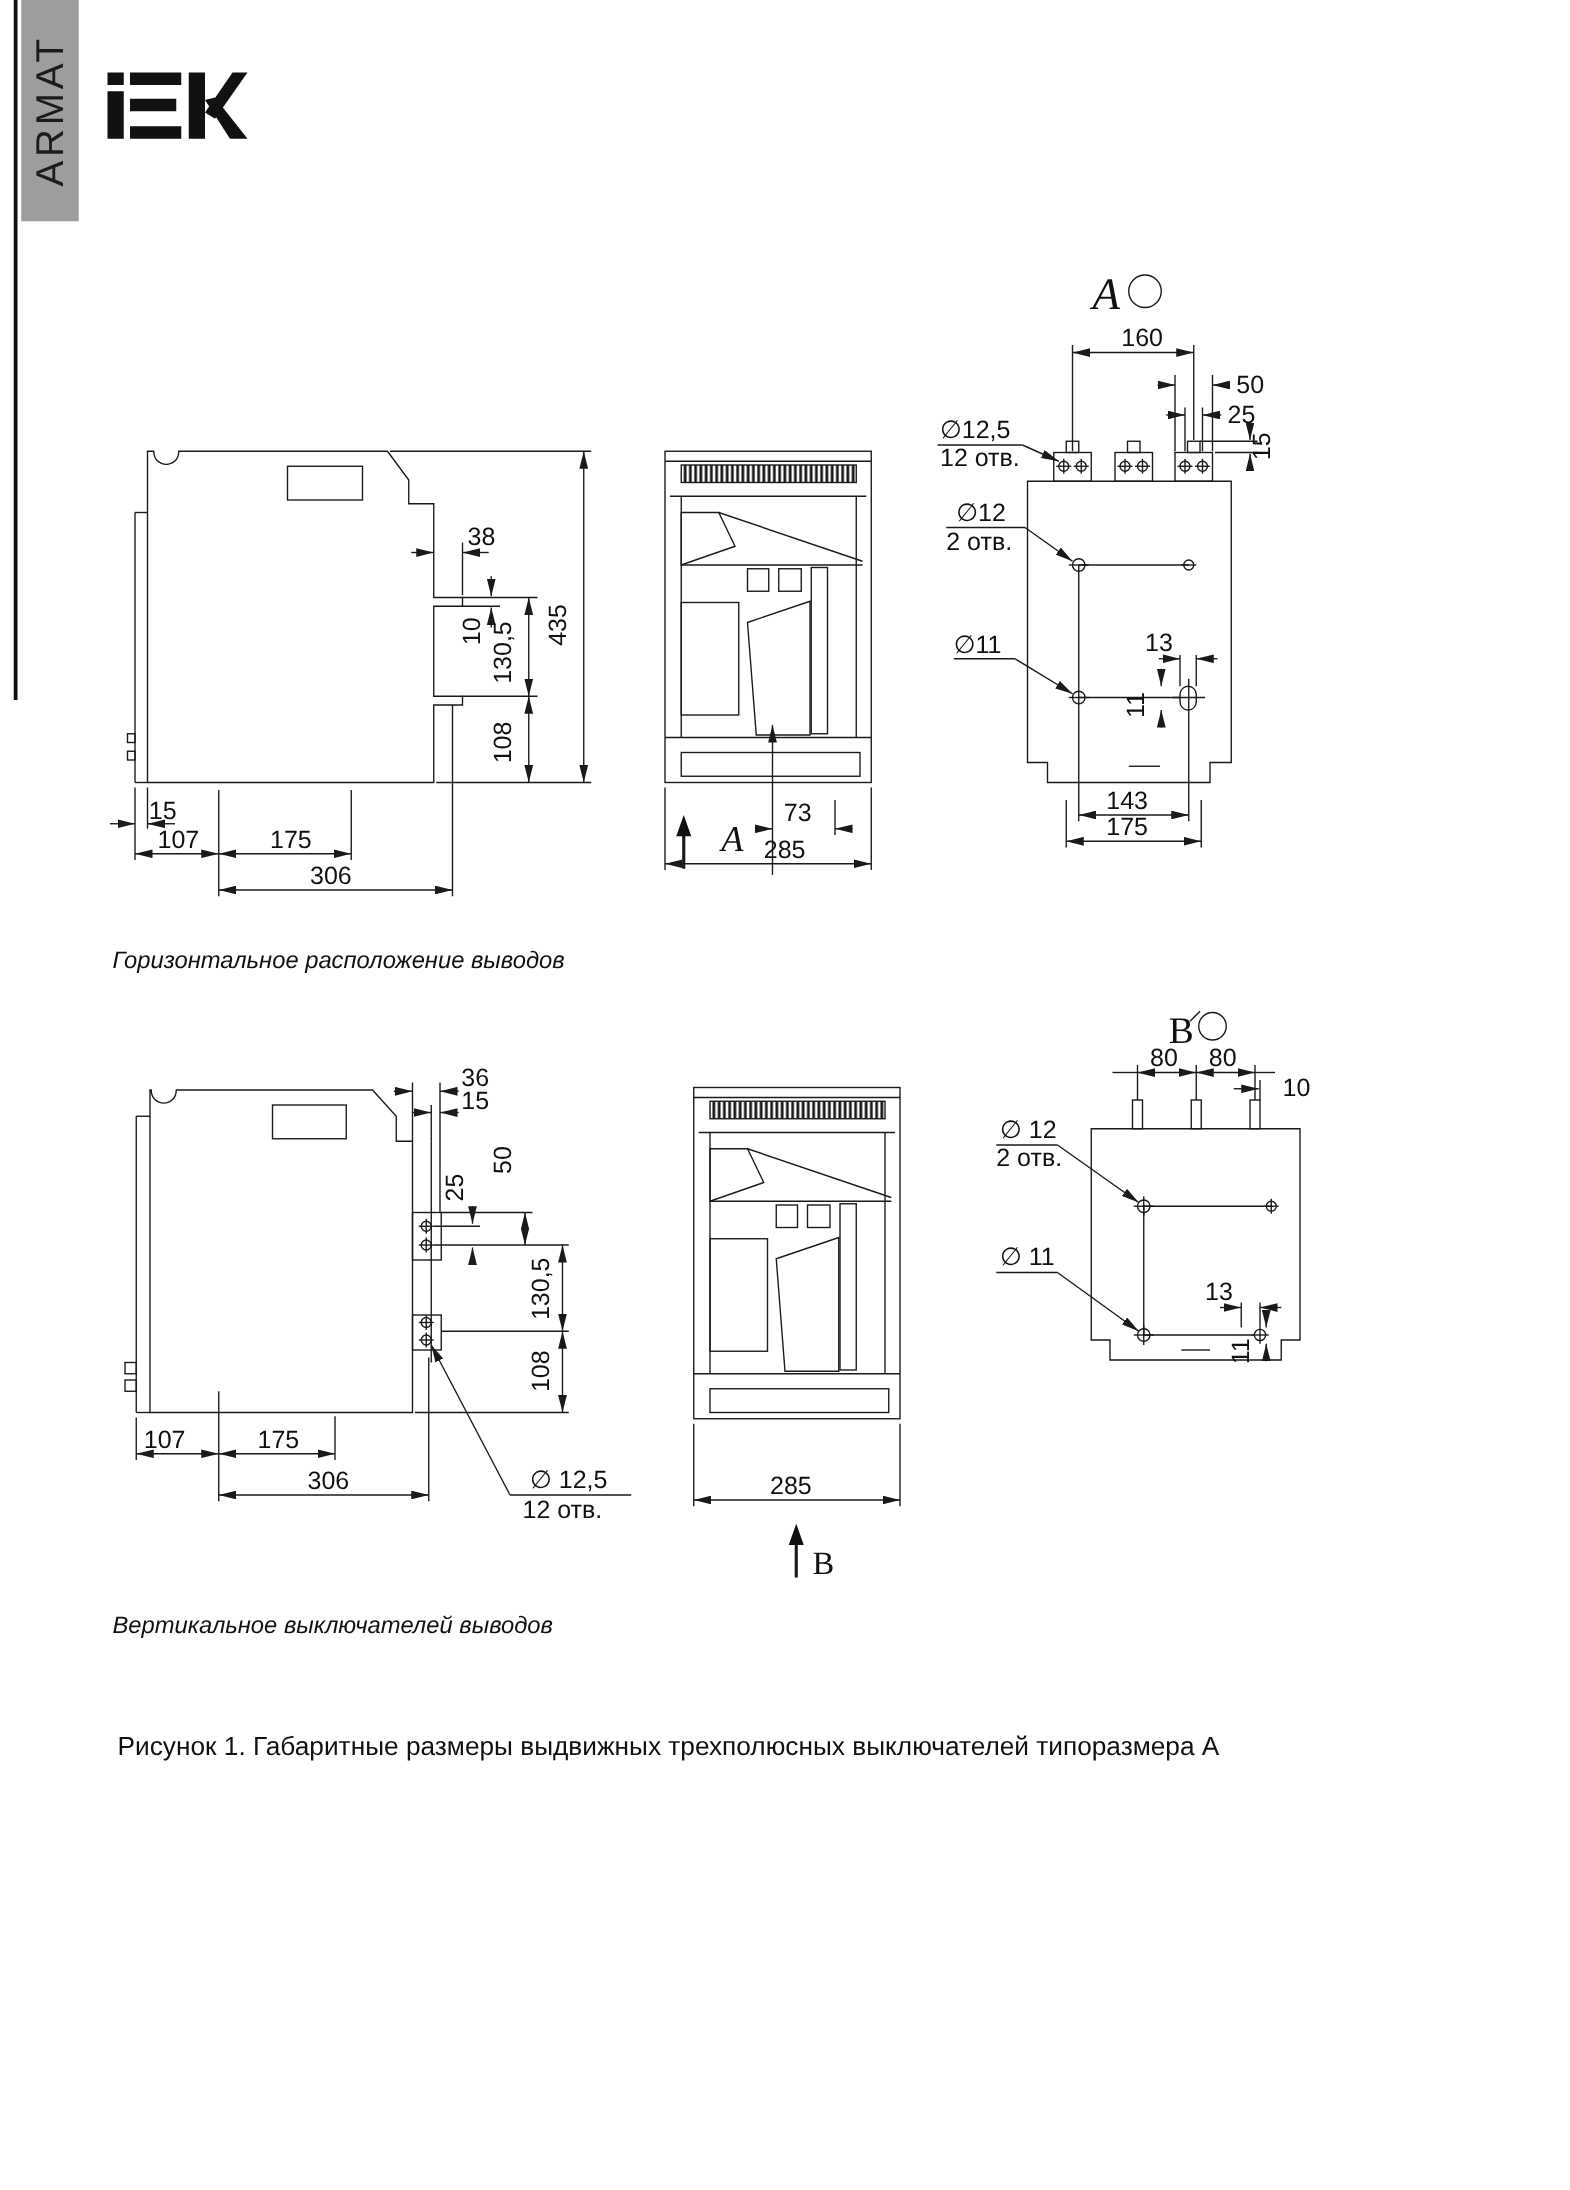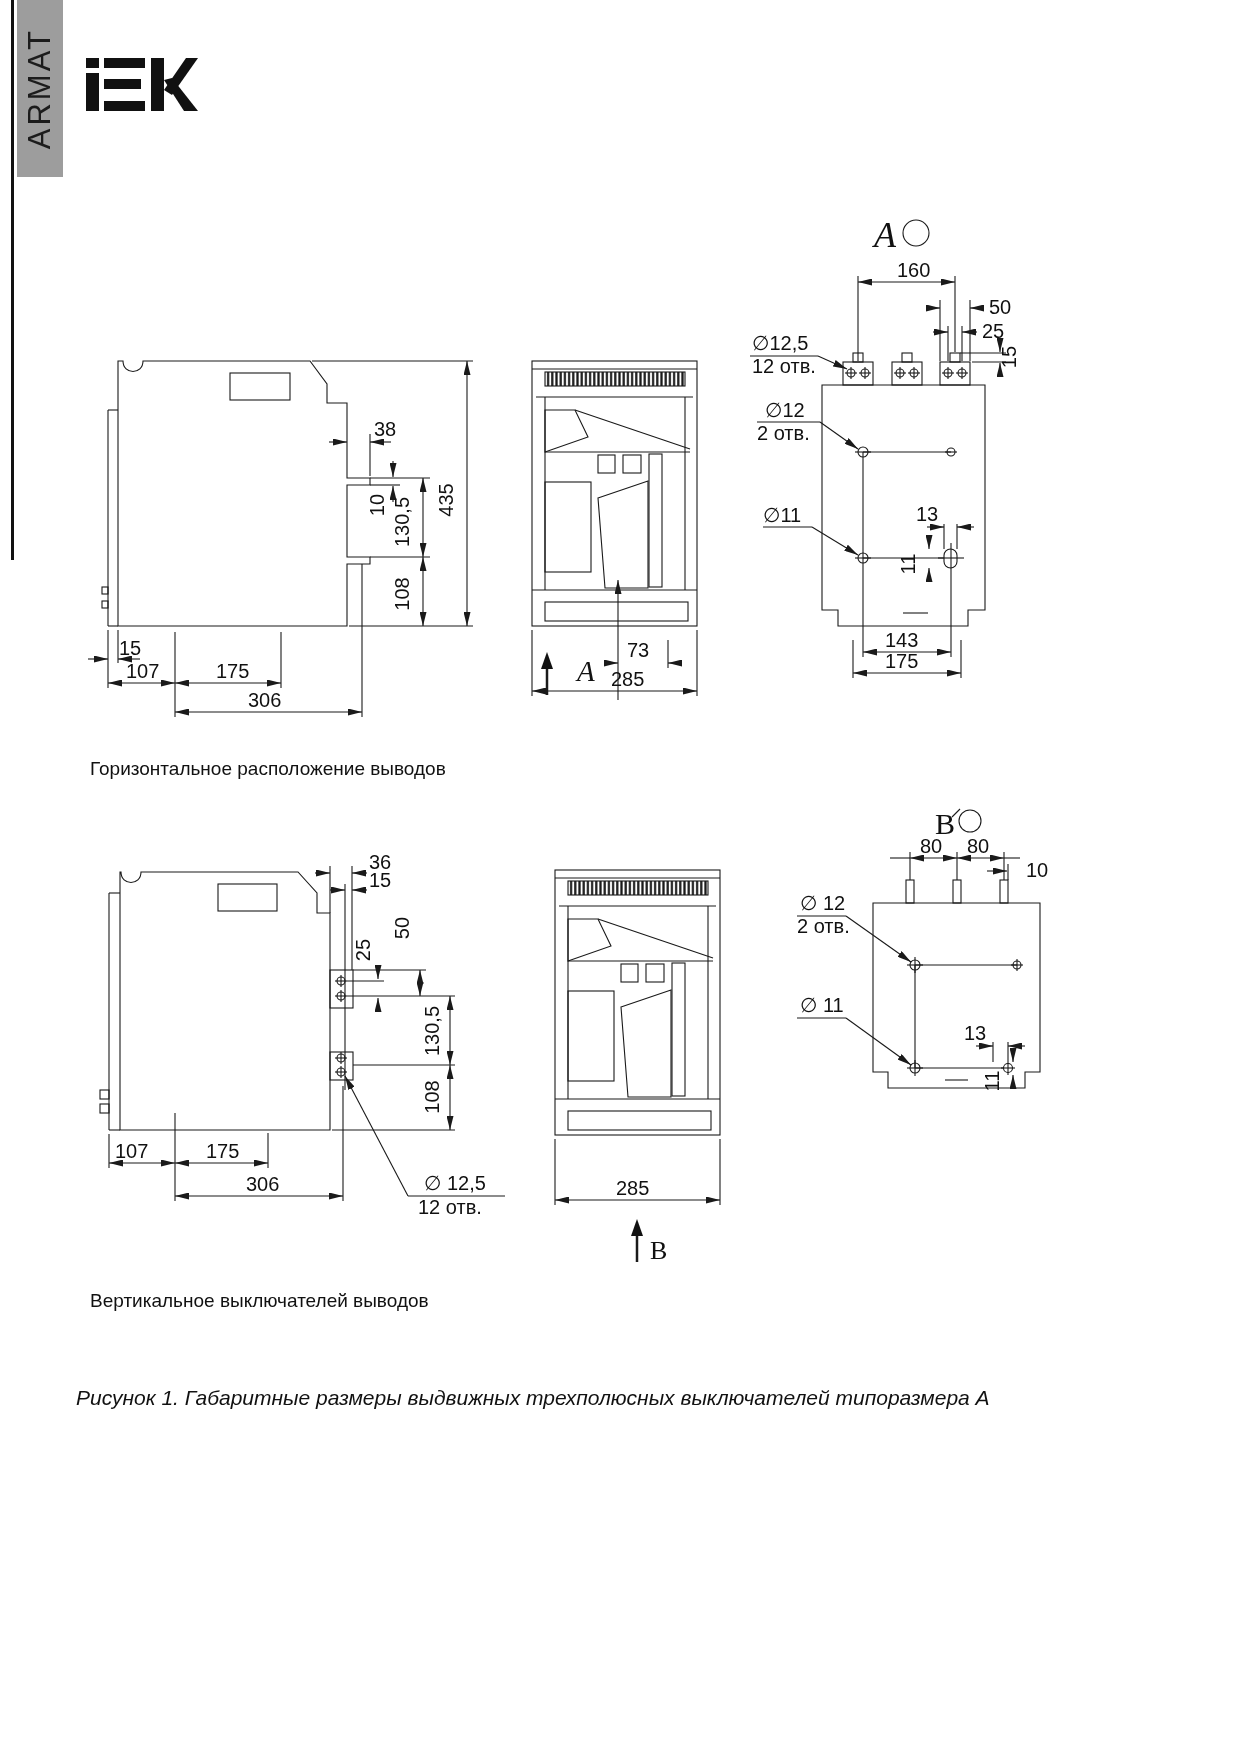--- a/index.html
+++ b/index.html
@@ -3,41 +3,41 @@
 <meta charset="utf-8">
 <style>
   html,body{margin:0;padding:0;background:#fff;}
   body{width:1256px;height:1752px;position:relative;overflow:hidden;
        font-family:"Liberation Sans",sans-serif;}
   .leftline{position:absolute;left:11px;top:0;width:3px;height:560px;background:#111;}
   .armat{position:absolute;left:17px;top:0;width:46px;height:177px;background:#9d9d9d;
          display:flex;align-items:center;justify-content:center;}
   .armat span{writing-mode:vertical-rl;transform:rotate(180deg);
          font-size:31px;letter-spacing:3px;color:#1c1c1c;}
-  .cap{position:absolute;font-size:19px;color:#111;}
+  .cap{position:absolute;font-size:19px;color:#111;font-style:italic;}
   .figcap{position:absolute;font-size:21px;color:#111;}
   svg.draw{position:absolute;left:0;top:0;}
   text{stroke:none;}
   .d{font-family:"Liberation Sans",sans-serif;font-size:20px;fill:#111;}
   .ita{font-family:"Liberation Serif",serif;font-style:italic;font-size:36px;fill:#111;}
   .itb{font-family:"Liberation Serif",serif;font-style:italic;font-size:29px;fill:#111;}
   .sra{font-family:"Liberation Serif",serif;font-size:30px;fill:#111;}
   .srb{font-family:"Liberation Serif",serif;font-size:26px;fill:#111;}
 </style>
 </head>
 <body>
 
 <div class="leftline"></div>
 <div class="armat">
     <span>ARMAT</span>
   </div>
 
 <div class="cap" style="left:90px;top:758px;">Горизонтальное расположение выводов</div>
 <div class="cap" style="left:90px;top:1290px;">Вертикальное выключателей выводов</div>
-<div class="figcap" style="left:76px;top:1386px;font-style:italic;">Рисунок 1. Габаритные размеры выдвижных трехполюсных выключателей типоразмера А</div>
+<div class="figcap" style="left:94px;top:1386px;">Рисунок 1. Габаритные размеры выдвижных трехполюсных выключателей типоразмера А</div>
 
 <svg class="draw" width="1256" height="1752" viewBox="0 0 1256 1752">
 <defs>
   <marker id="ar" markerWidth="14" markerHeight="7" refX="14" refY="3.5" orient="auto-start-reverse" markerUnits="userSpaceOnUse">
     <path d="M0,0 L14,3.5 L0,7 z" fill="#1a1a1a"></path>
   </marker>
   <pattern id="gr" width="4.2" height="16" patternUnits="userSpaceOnUse">
     <rect x="1" y="0" width="2.2" height="16" fill="#1a1a1a"></rect>
   </pattern>
   <g id="fcore" stroke="#1a1a1a" stroke-width="1.1" fill="none">

